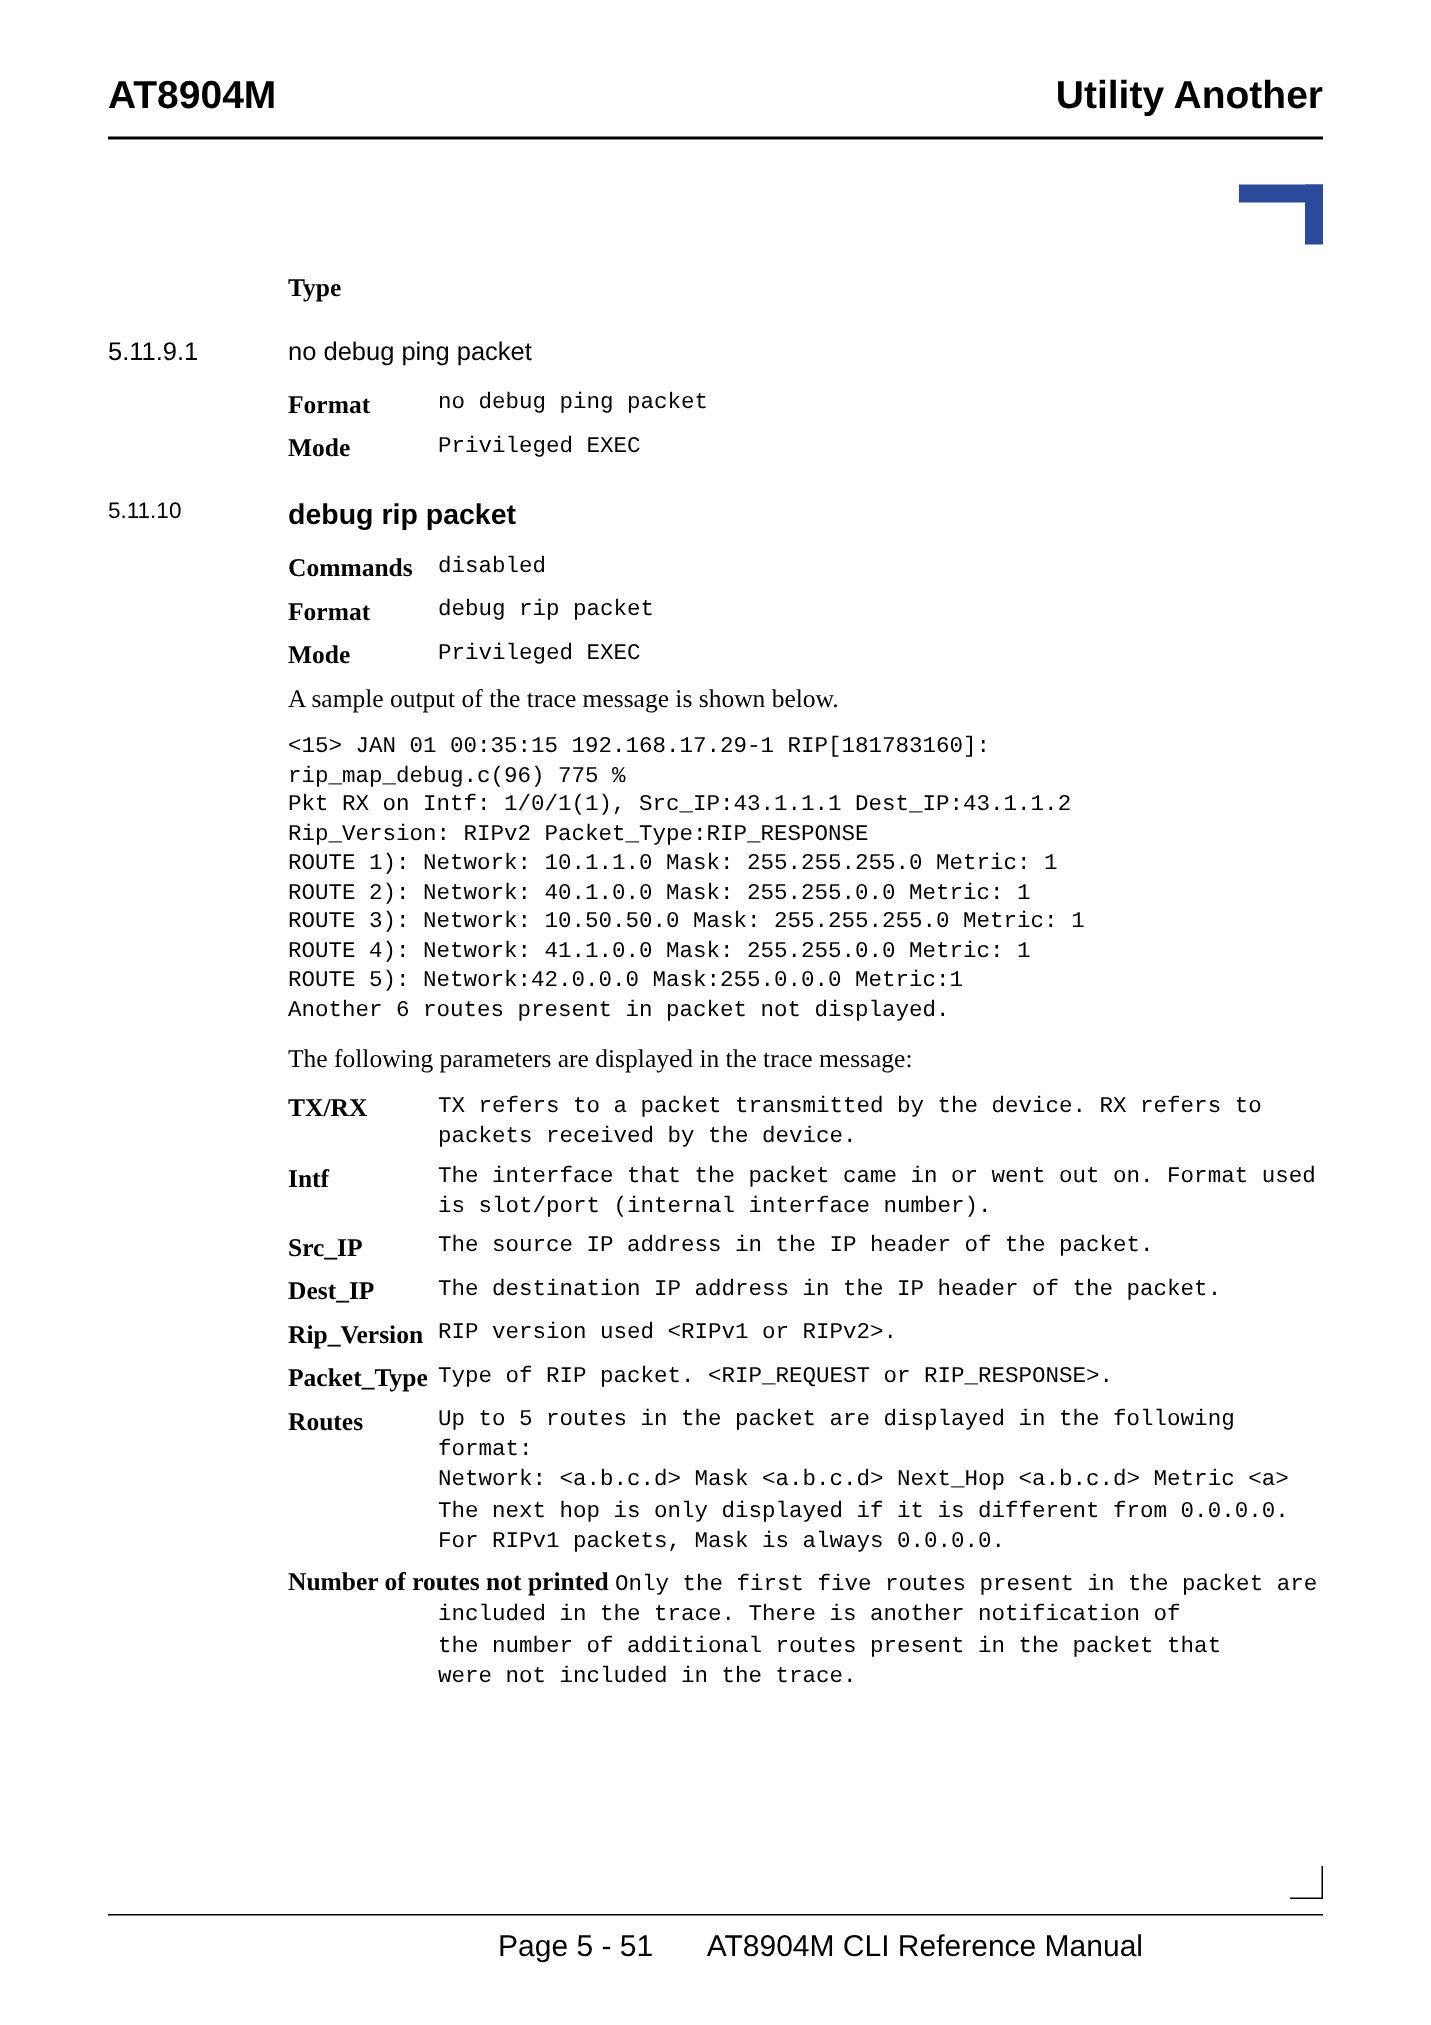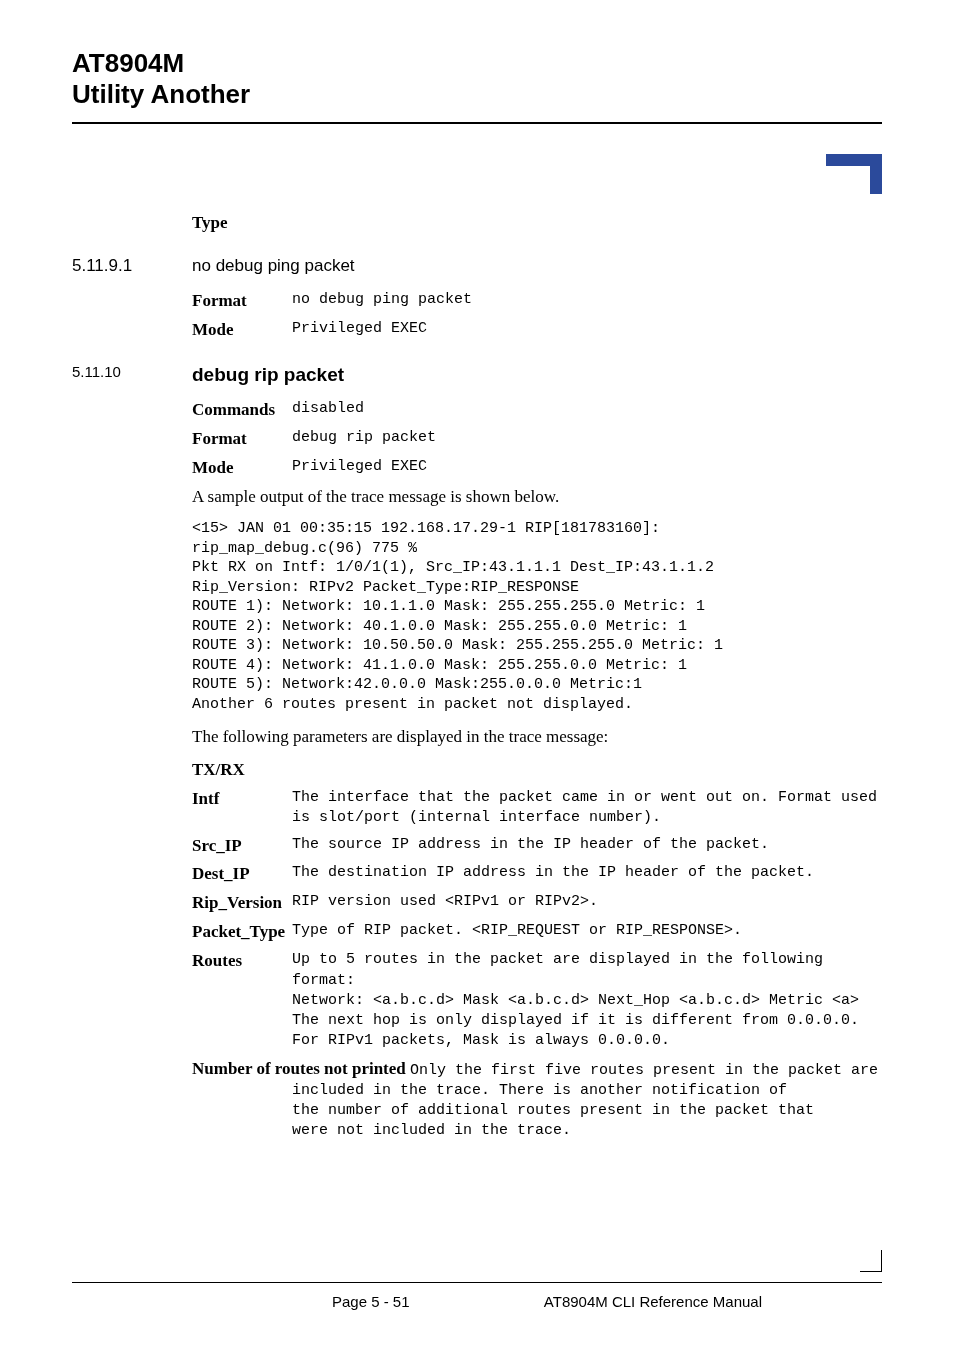--- a/index.html
+++ b/index.html
@@ -5,23 +5,23 @@
   * { box-sizing: border-box; margin: 0; padding: 0; }
   html, body { width: 954px; height: 1350px; background: #fff; }
   body {
     font-family: "Times New Roman", Times, serif;
     color: #000;
     position: relative;
     padding: 48px 72px 0 72px;
   }
   .hdr {
     display: flex;
+    justify-content: space-between;
     align-items: baseline;
     padding-bottom: 12px;
-    flex-direction: column;
   }
   .hdr .left, .hdr .right {
     font-family: Arial, Helvetica, sans-serif;
     font-weight: 700;
     font-size: 26px;
   }
   .hdr-rule {
     border: none;
     border-top: 2px solid #000;
     margin-bottom: 30px;
@@ -110,21 +110,21 @@
   }
   .footer-rule {
     border: none;
     border-top: 1.5px solid #000;
     margin-bottom: 10px;
   }
   .footer-text {
     display: flex;
     justify-content: space-between;
     font-family: Arial, Helvetica, sans-serif;
-    font-size: 15px;
+    font-size: 20px;
     padding: 0 120px 0 260px;
     align-items: center;
   }
   .inline-label { font-weight: 700; }
 </style>
 </head>
 <body>
 
 <div class="hdr">
   <div class="left">AT8904M</div>
@@ -188,20 +188,21 @@
 ROUTE 2): Network: 40.1.0.0 Mask: 255.255.0.0 Metric: 1
 ROUTE 3): Network: 10.50.50.0 Mask: 255.255.255.0 Metric: 1
 ROUTE 4): Network: 41.1.0.0 Mask: 255.255.0.0 Metric: 1
 ROUTE 5): Network:42.0.0.0 Mask:255.0.0.0 Metric:1
 Another 6 routes present in packet not displayed.</div>
 
   <div class="para">The following parameters are displayed in the trace message:</div>
   <div id="params-rows">
       <div class="row">
         <div class="label">TX/RX</div>
+        <div class="value">TX refers to a packet transmitted by the device. RX refers to packets received by the device.</div>
       </div>
       <div class="row">
         <div class="label">Intf</div>
         <div class="value">The interface that the packet came in or went out on. Format used is slot/port (internal interface number).</div>
       </div>
       <div class="row">
         <div class="label">Src_IP</div>
         <div class="value">The source IP address in the IP header of the packet.</div>
       </div>
       <div class="row">

